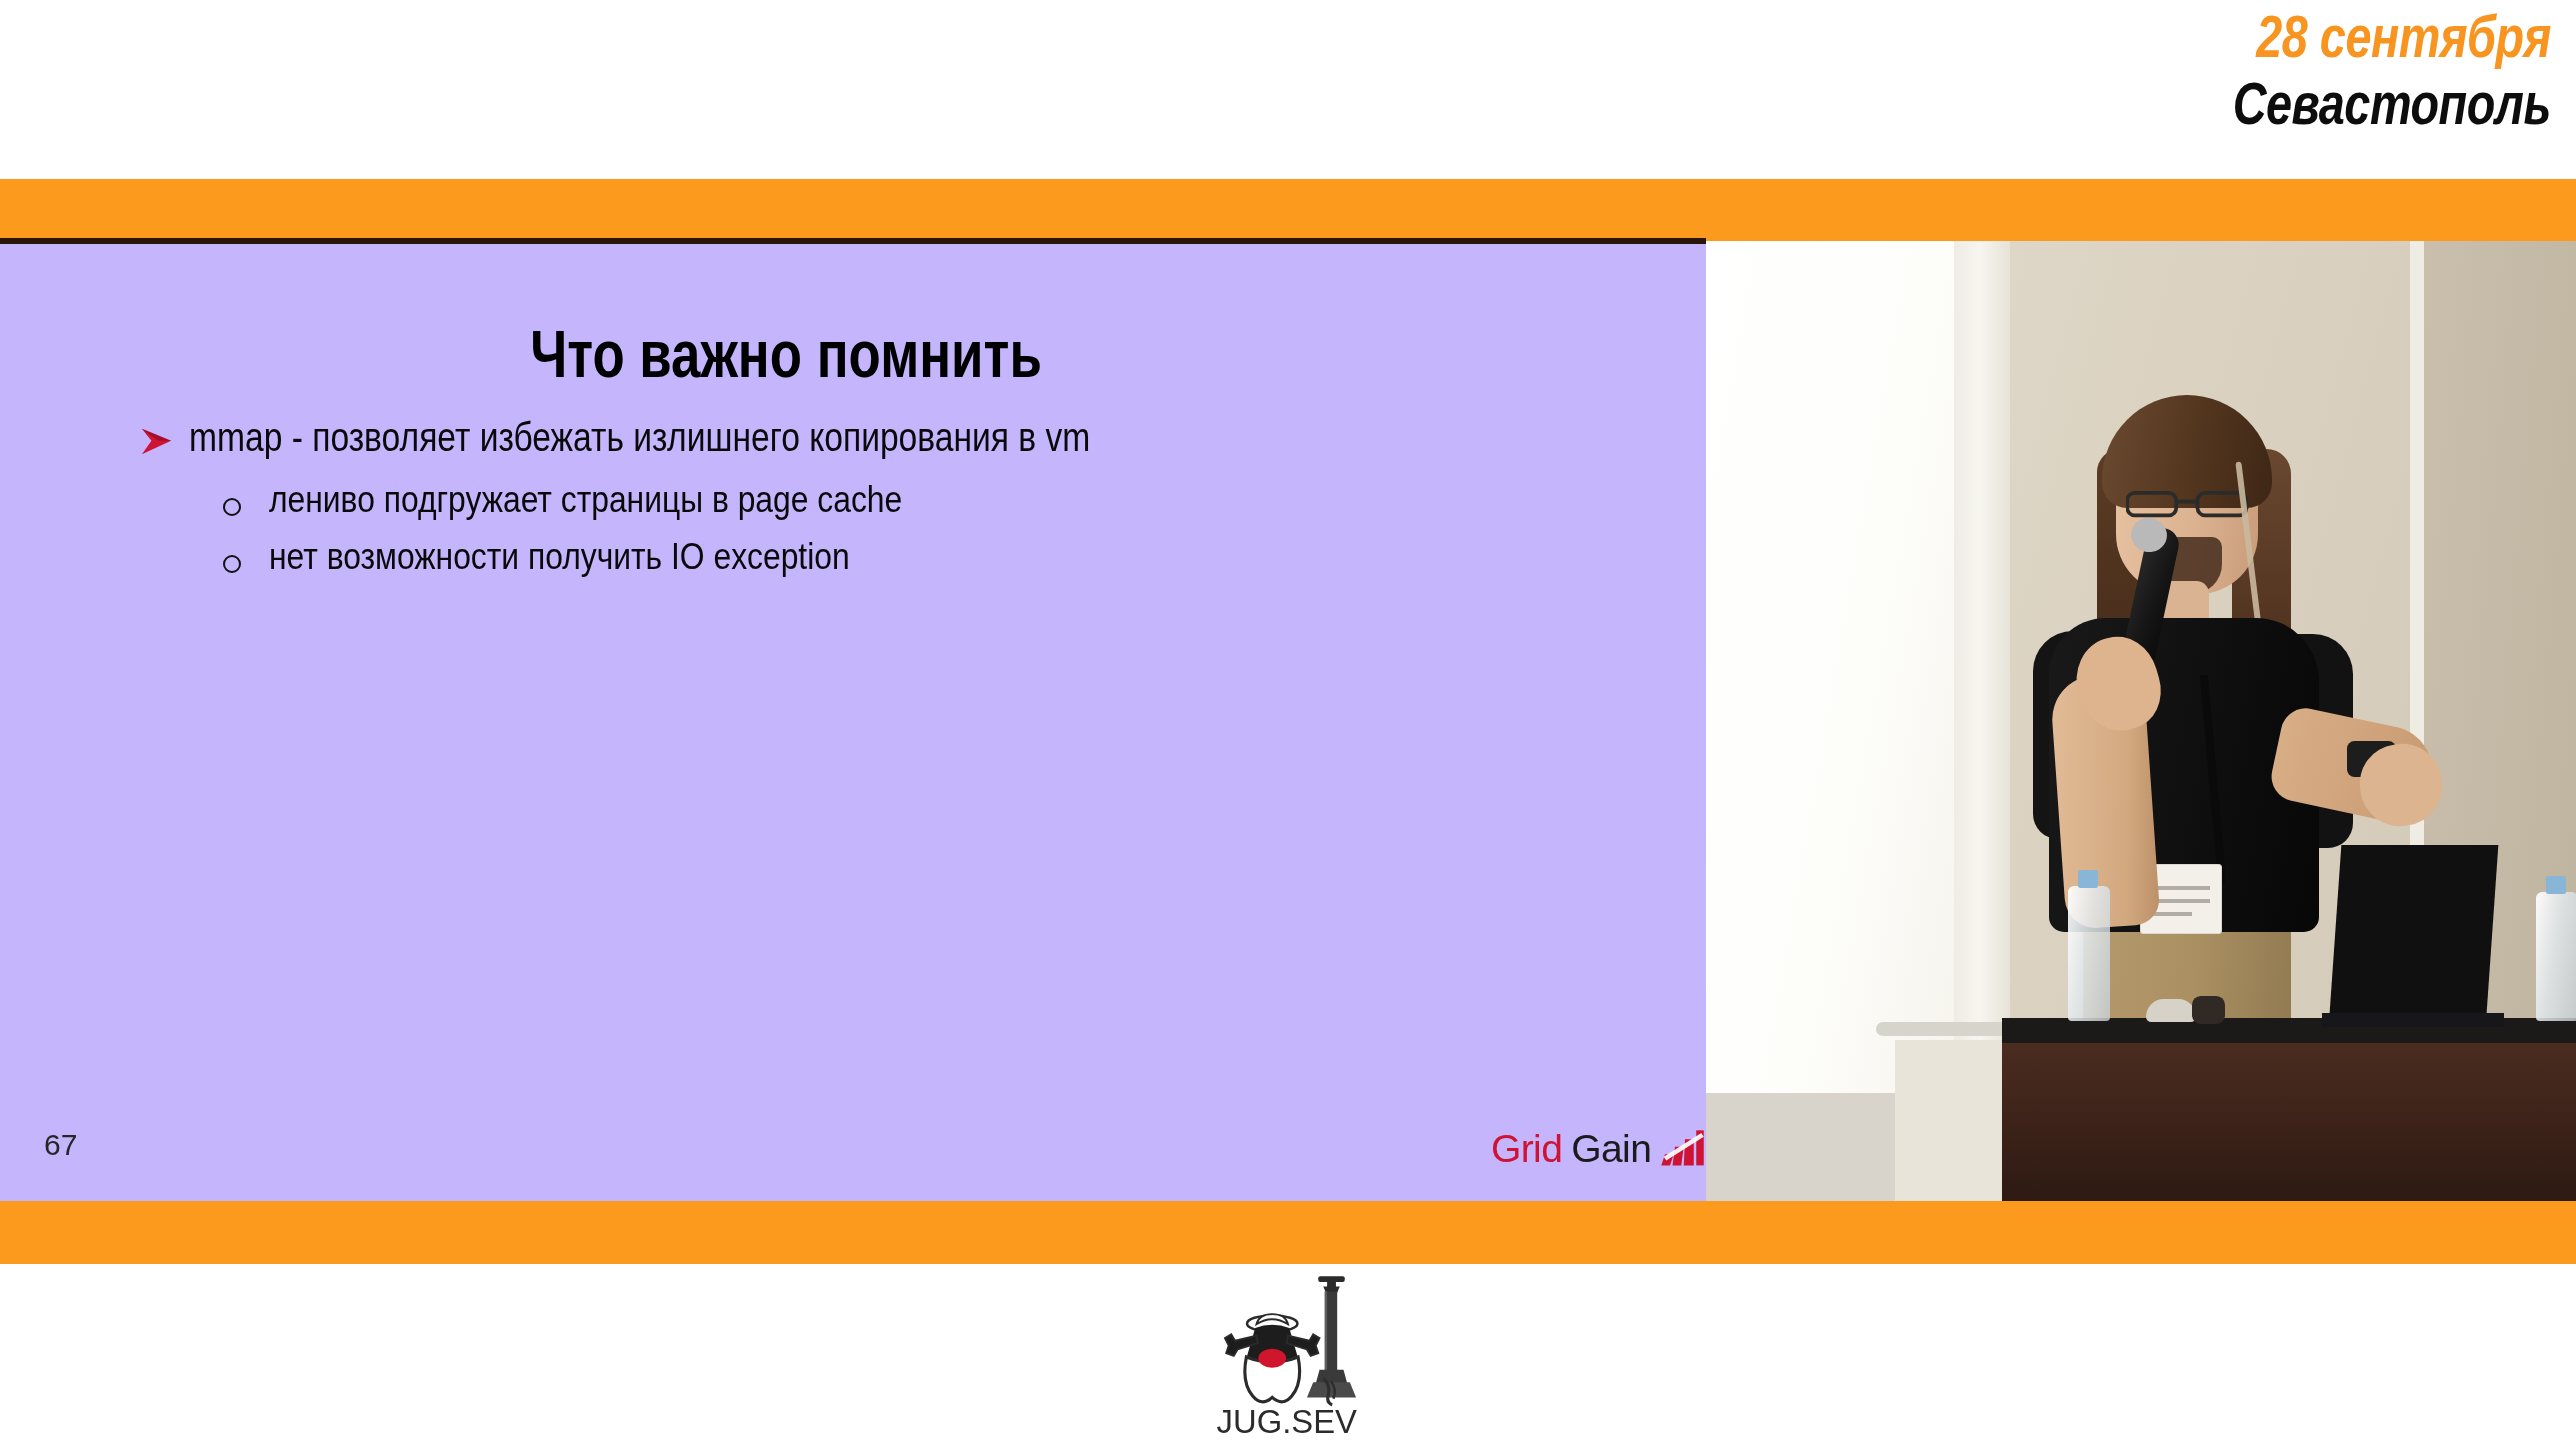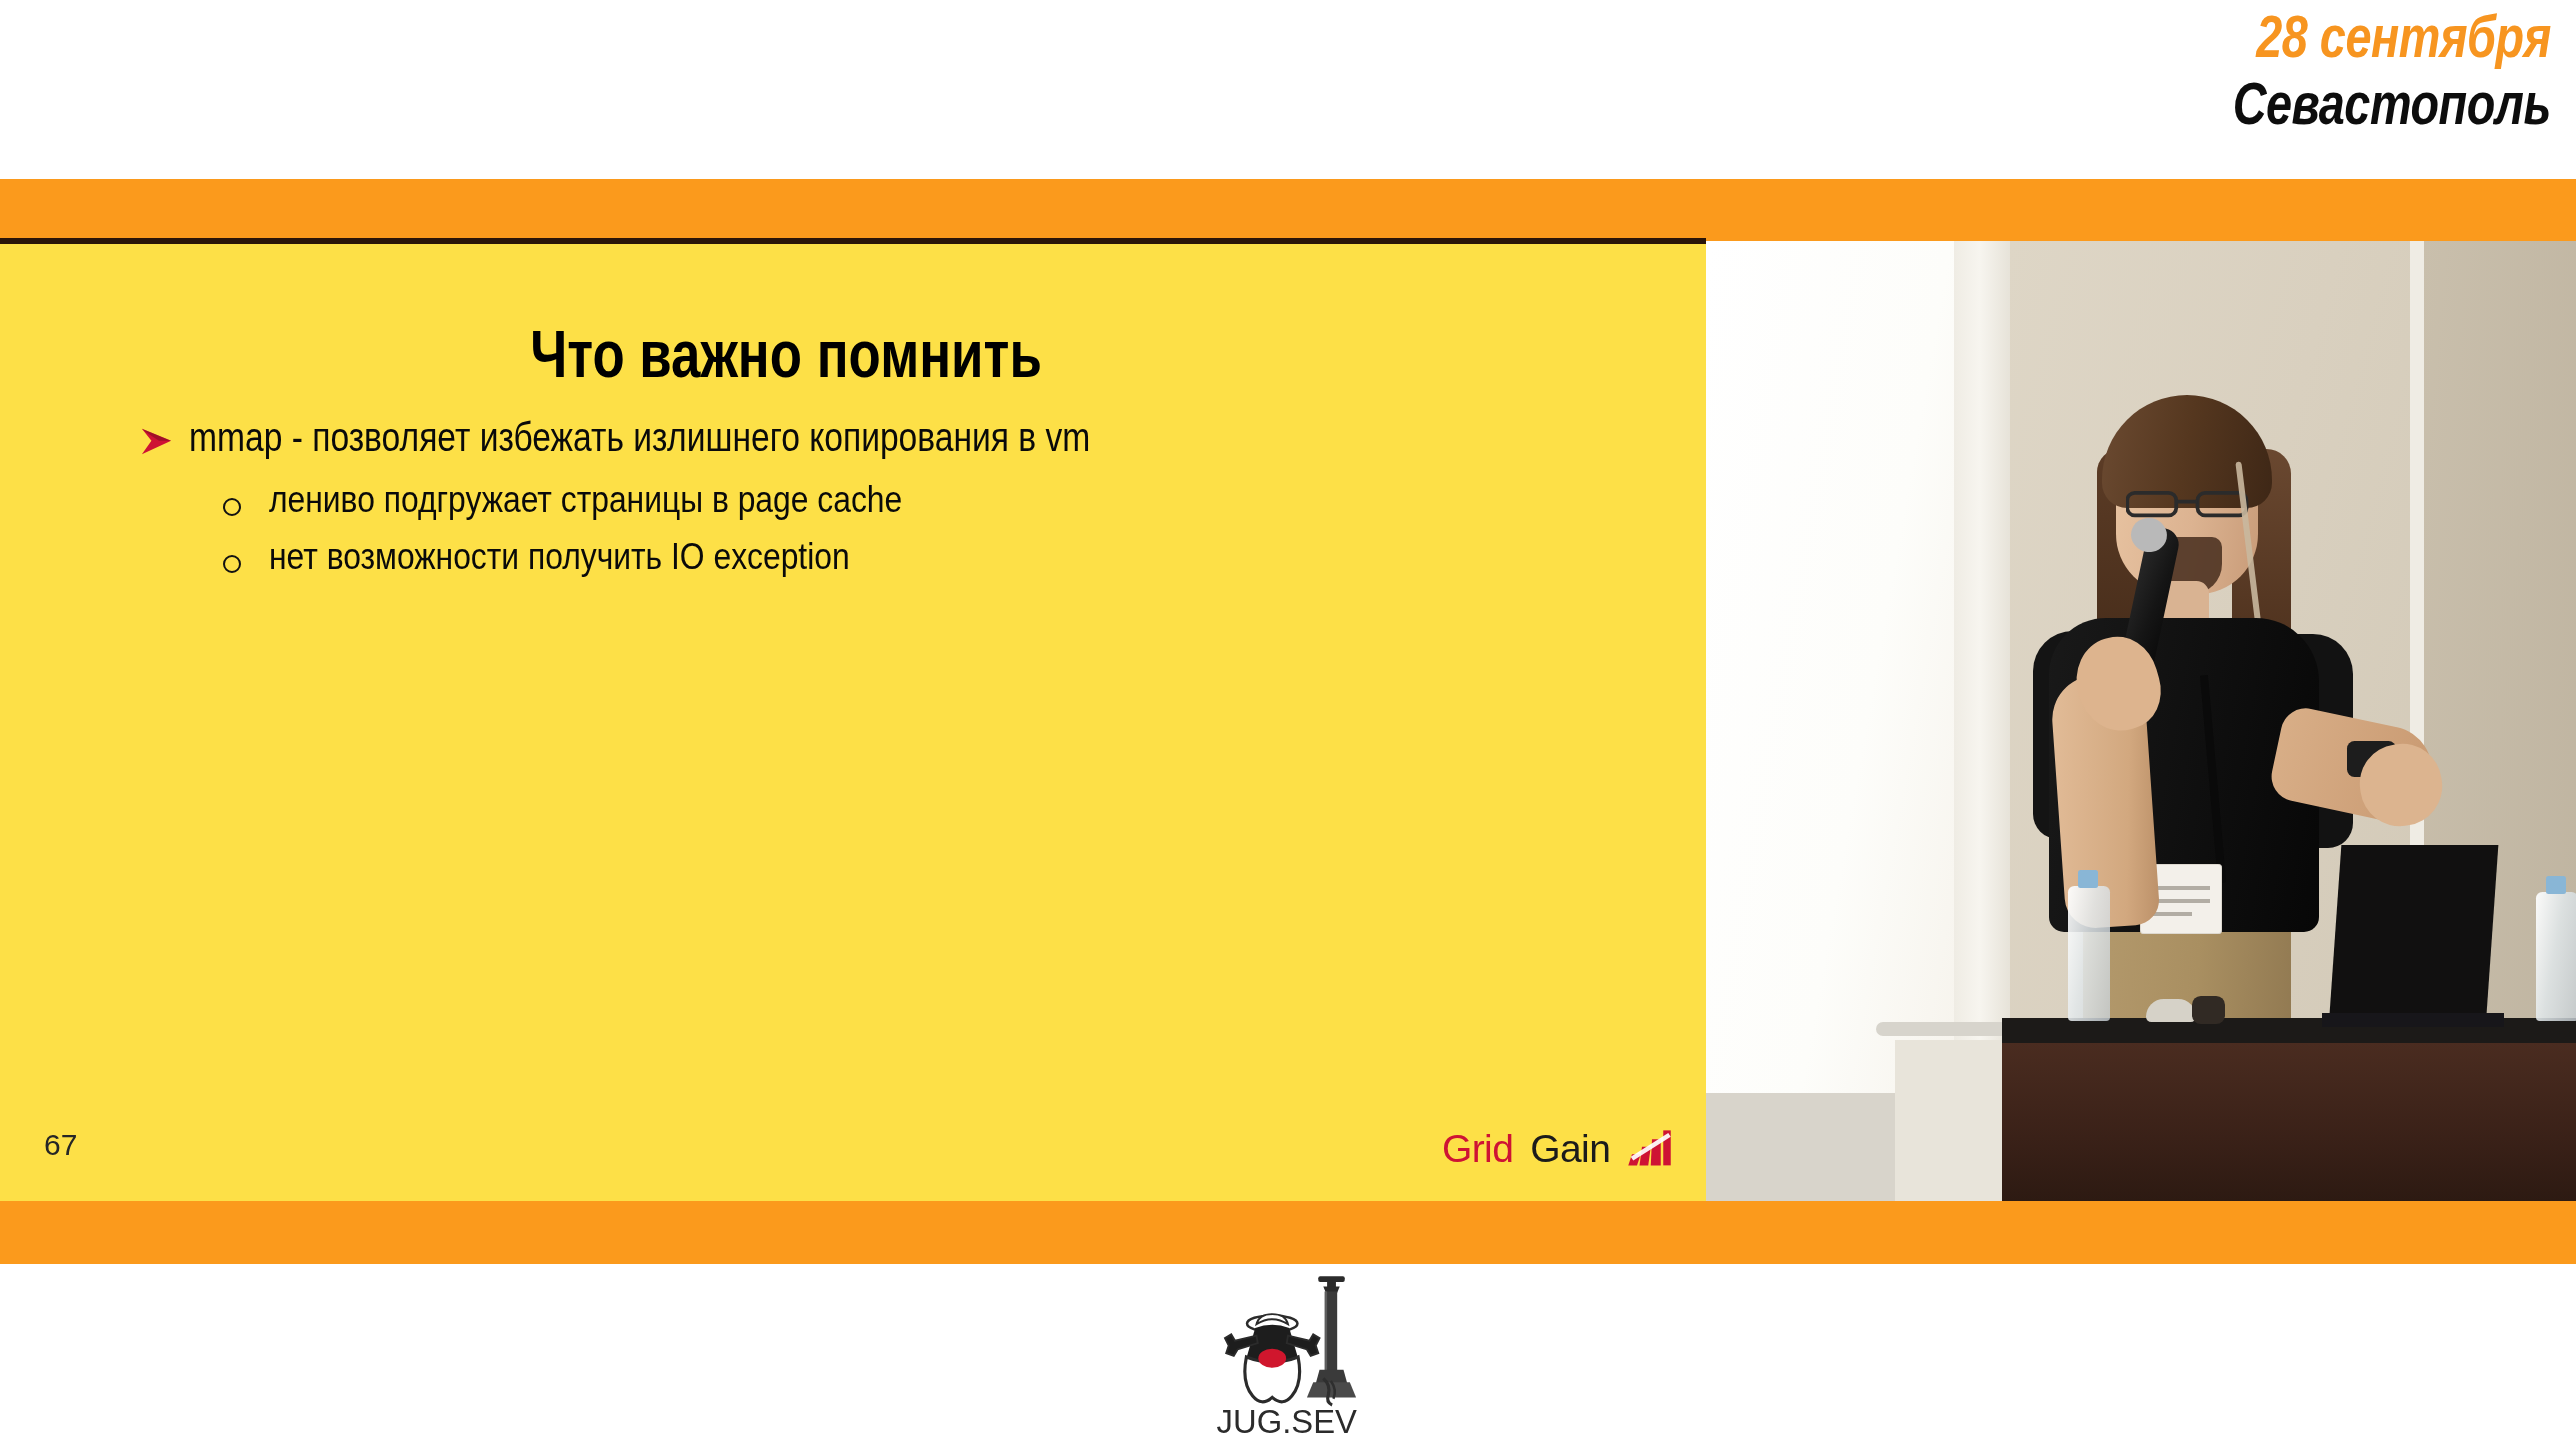--- a/index.html
+++ b/index.html
@@ -50,21 +50,21 @@
     background:#FB9A1C;
   }
   .slide-underline {
     position:absolute; left:0; top:238px; width:1706px; height:5.7px;
     background:#2a1508;
   }
 
   
   .slide {
     position:absolute; left:0; top:244px; width:1706px; height:957px;
-    background:#fde047;
+    background:#c4b5fd;
     overflow:hidden;
   }
   .slide-title {
     position:absolute; left:0; top:75px; width:1572px;
     text-align:center;
     font-size:66px; line-height:70px;
     font-weight:bold;
     color:#000;
     transform:scaleX(0.80);
     transform-origin:center center;
@@ -105,22 +105,22 @@
     white-space:nowrap;
   }
 
   .page-number {
     position:absolute; left:44px; bottom:39px;
     font-size:30px; color:#262626;
   }
 
   
   .gridgain-logo {
-    position:absolute; left:1442px; bottom:33px;
-    display:flex; align-items:flex-end; gap:17px;
+    position:absolute; left:1491px; bottom:33px;
+    display:flex; align-items:flex-end; gap:9px;
   }
   .gg-word { font-size:39px; line-height:39px; letter-spacing:-0.6px; }
   .gg-grid { color:#CE1334; font-weight:500; }
   .gg-gain { color:#1b1b1b; font-weight:500; }
   .gg-mark { width:45px; height:39px; flex:0 0 auto; }
 
   
   .video-panel {
     position:absolute; left:1706px; top:241px; width:870px; height:960px;
     overflow:hidden;

